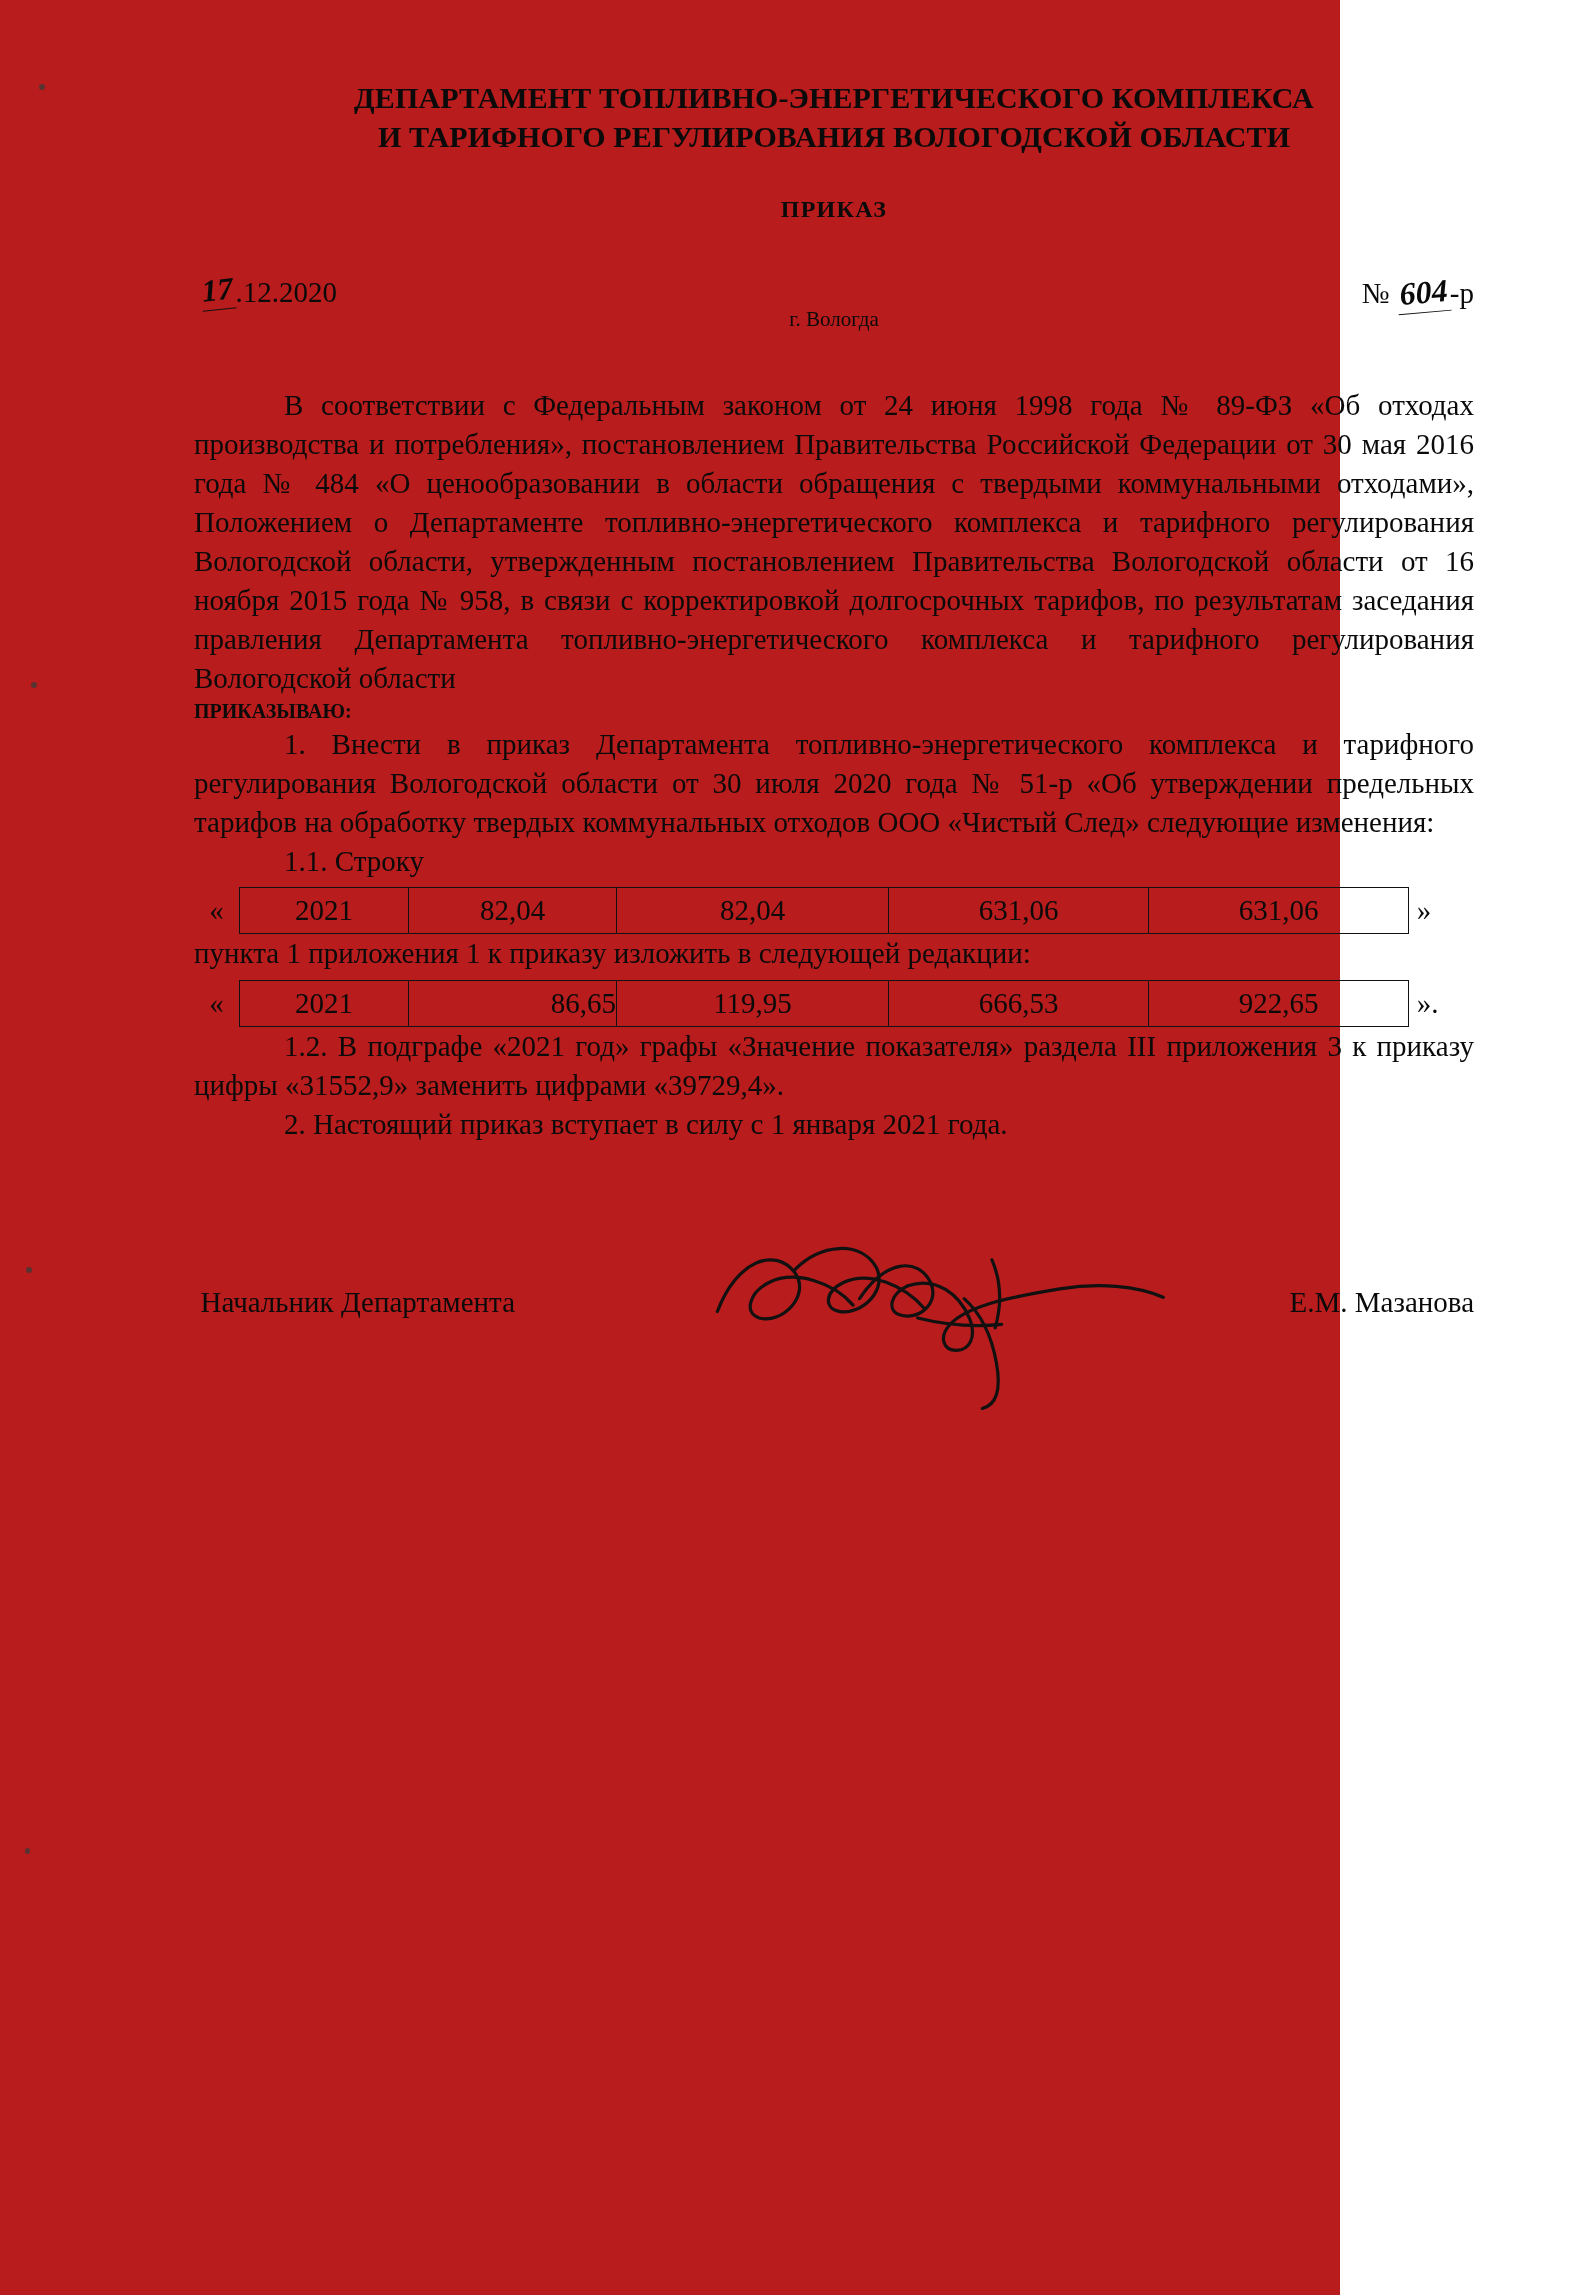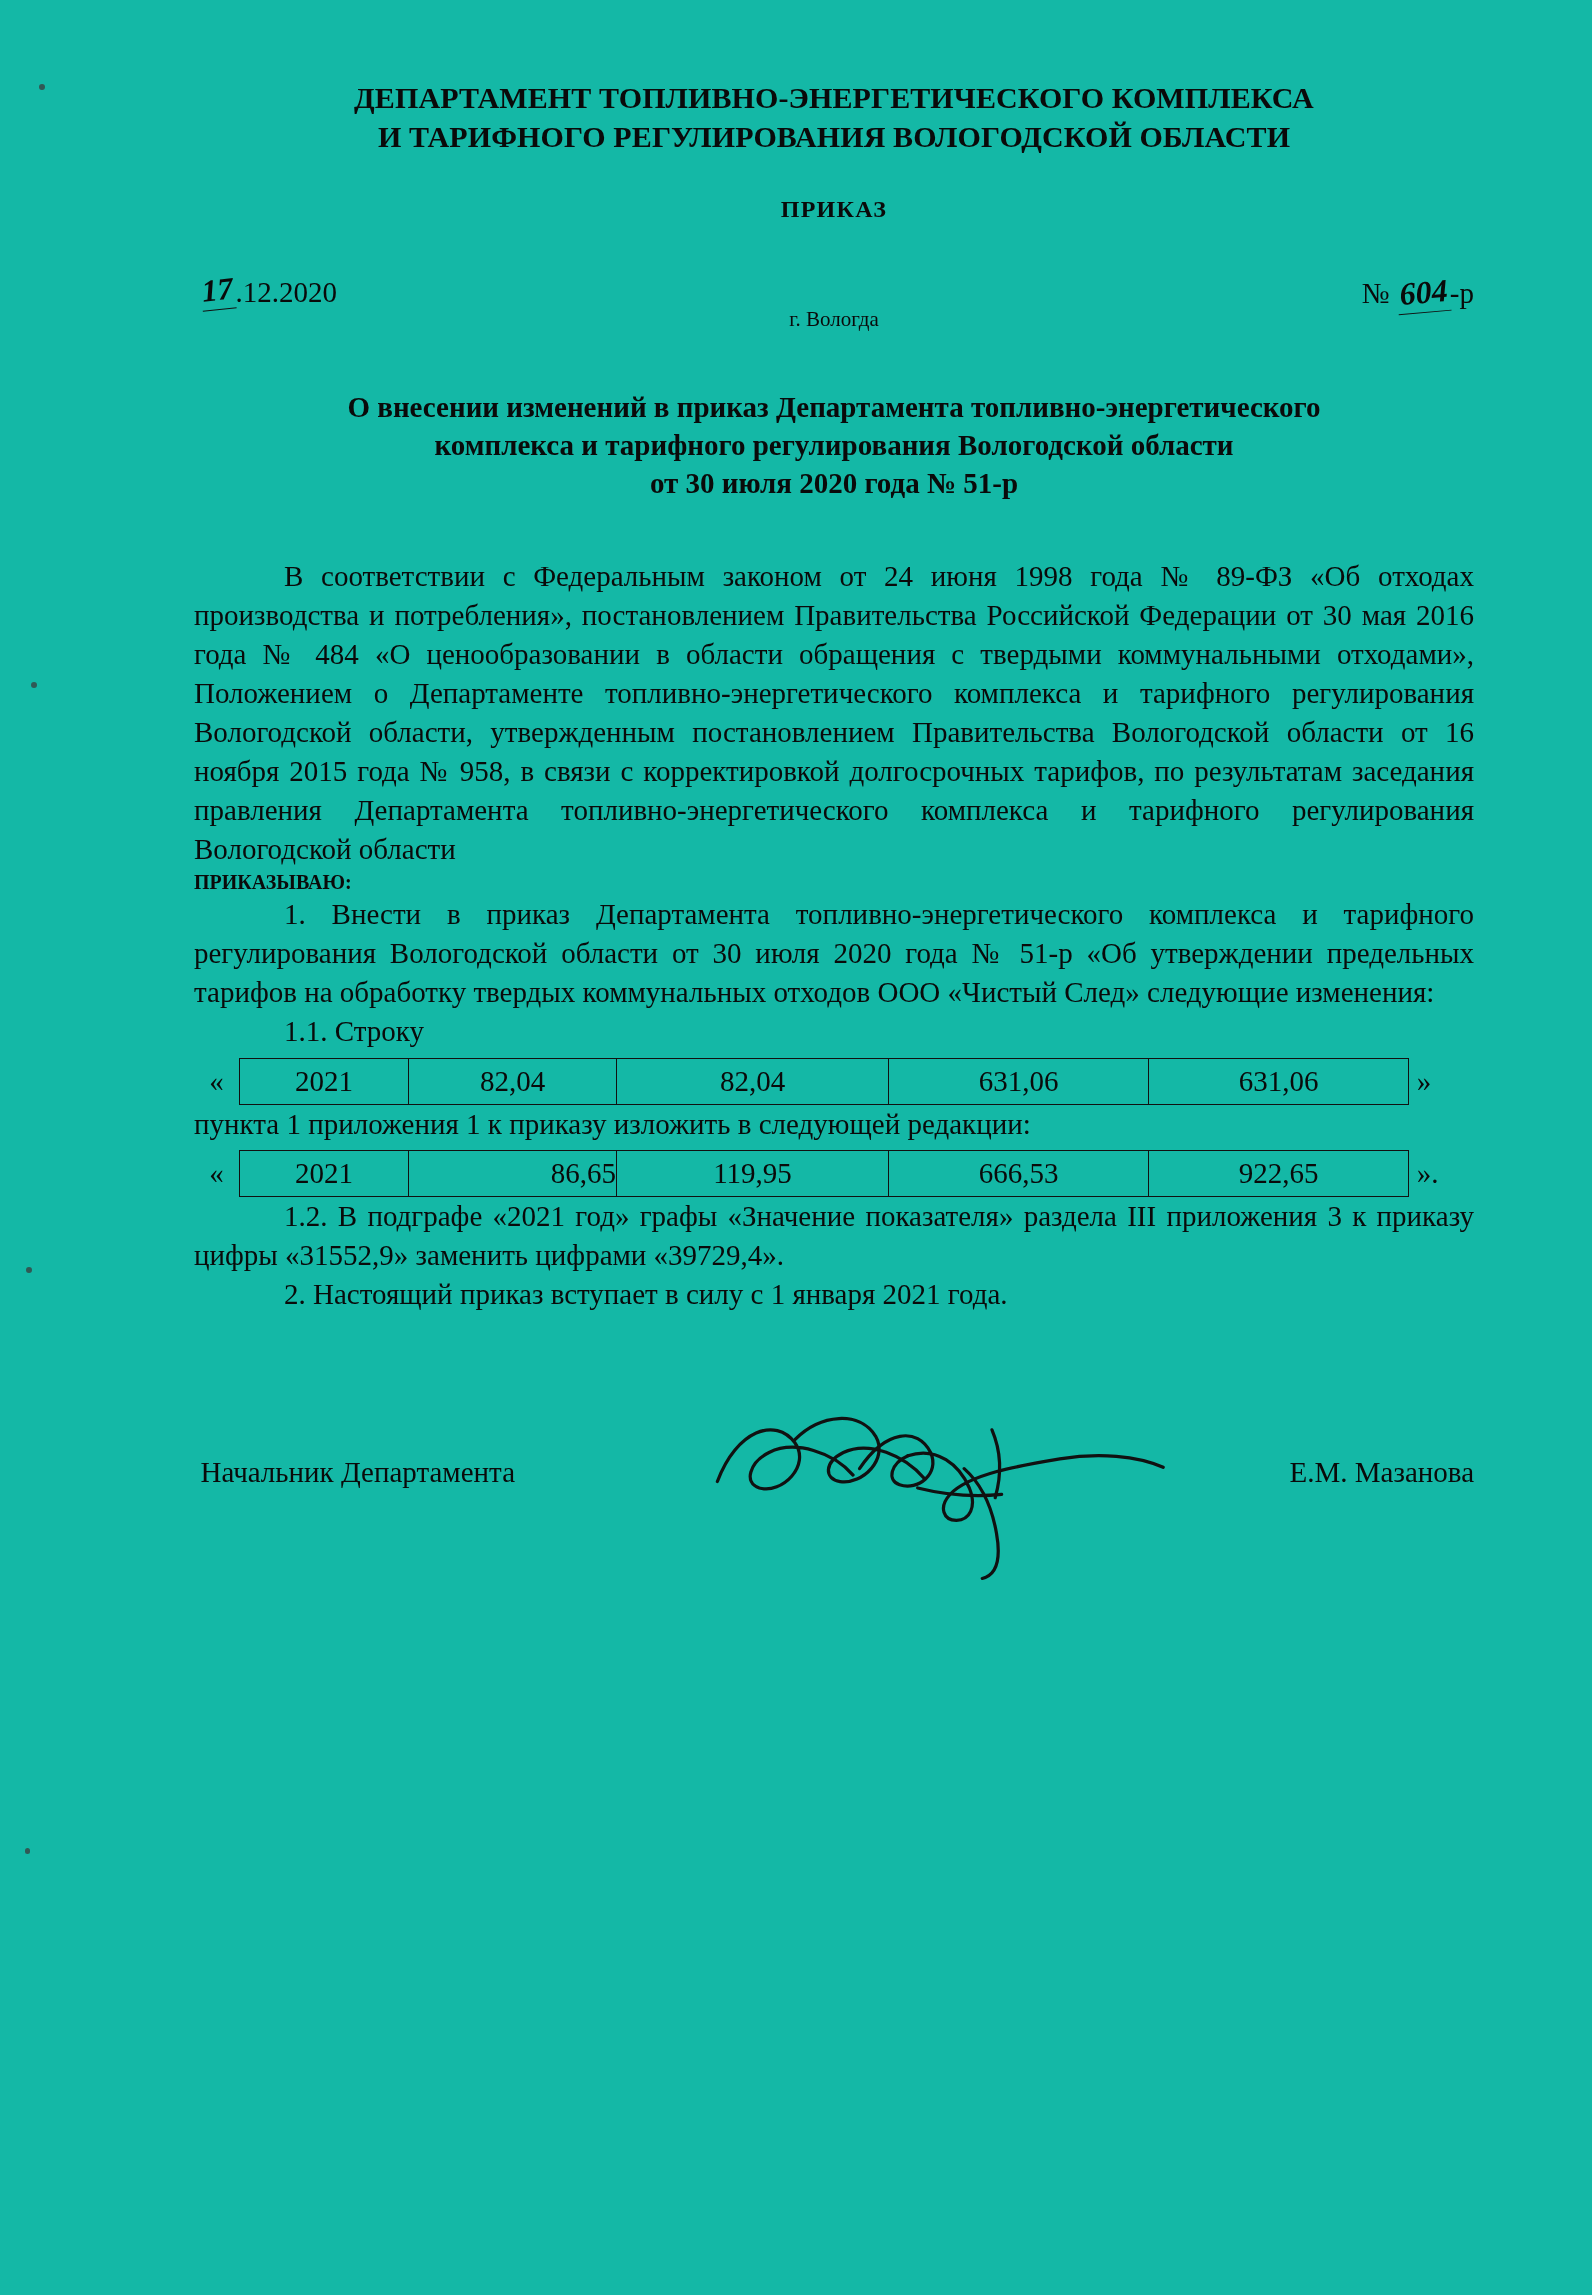--- a/index.html
+++ b/index.html
@@ -11,23 +11,23 @@
     width: 1592px;
     height: 2295px;
     font-family: "Liberation Serif", serif;
     color: #0a0a0a;
     position: relative;
     overflow: hidden;
   }
   .page {
     position: absolute;
     left: 0; top: 0;
-    width: 1592px;
+    width: 1340px;
     height: 2295px;
-    background: #14b8a6;
+    background: #b91c1c;
   }
   
   .speck {
     position: absolute;
     width: 5.8px; height: 5.8px;
     background: #3a3a3a;
     border-radius: 50%;
     opacity: .75;
   }
   .content {
@@ -209,25 +209,20 @@
         <span class="hand-day">17</span><span>.12.2020</span>
       </div>
       <div class="meta-number">
         <span>№</span>
         <span class="hand-num">604</span><span>-р</span>
       </div>
     </div>
 
     <div class="city">г. Вологда</div>
 
-    <div class="subject">
-      <div>О внесении изменений в приказ Департамента топливно-энергетического</div>
-      <div>комплекса и тарифного регулирования Вологодской области</div>
-      <div>от 30 июля 2020 года № 51-р</div>
-    </div>
 
     <div class="body-text">
       <p class="indent">В соответствии с Федеральным законом от 24 июня 1998 года № 89-ФЗ «Об отходах производства и потребления», постановлением Правительства Российской Федерации от 30 мая 2016 года № 484 «О ценообразовании в области обращения с твердыми коммунальными отходами», Положением о Департаменте топливно-энергетического комплекса и тарифного регулирования Вологодской области, утвержденным постановлением Правительства Вологодской области от 16 ноября 2015 года № 958, в связи с корректировкой долгосрочных тарифов, по результатам заседания правления Департамента топливно-энергетического комплекса и тарифного регулирования Вологодской области</p>
       <p class="prikazyvayu">ПРИКАЗЫВАЮ:</p>
 
       <p class="indent para-gap">1. Внести в приказ  Департамента топливно-энергетического комплекса и тарифного регулирования Вологодской области от 30 июля 2020 года № 51-р «Об утверждении предельных тарифов на обработку твердых коммунальных отходов ООО «Чистый След» следующие изменения:</p>
 
       <p class="sub-line">1.1. Строку</p>
 
       <div class="tbl-block">

